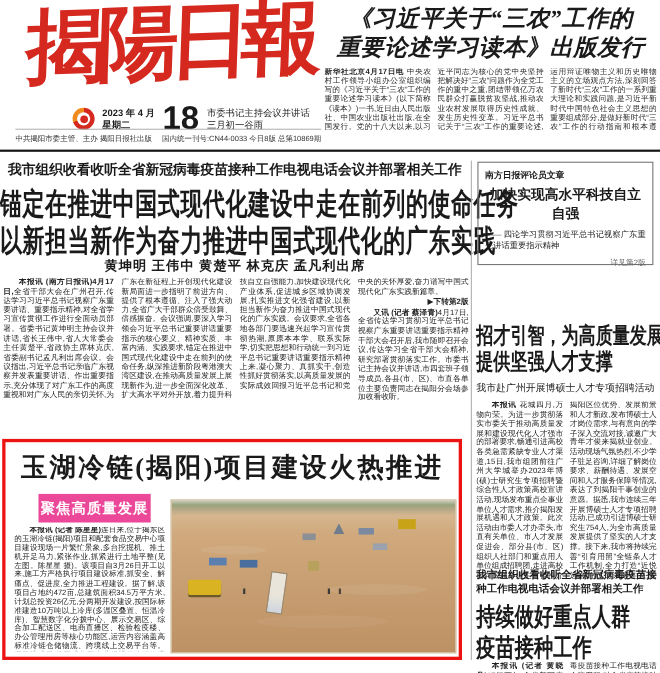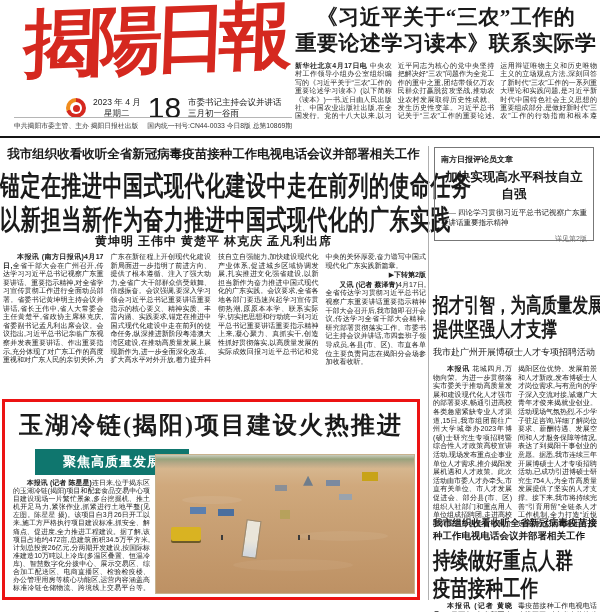--- a/index.html
+++ b/index.html
@@ -12,31 +12,31 @@
          font-family:"DejaVu Serif",serif;font-weight:900;font-size:74px;
          color:#d5281f;letter-spacing:-9px;line-height:104px;white-space:nowrap;
          transform:rotate(-2deg) skewX(-4deg);}
   .dateblock{position:absolute;left:66px;top:93px;display:flex;align-items:center;gap:7px;}
   .logo{width:20px;height:20px;border-radius:50%;position:relative;
         background:conic-gradient(#d5281f 0 70%, #f08c1e 70% 100%);}
   .logo::after{content:"";position:absolute;left:4px;top:4px;width:12px;height:12px;
         border-radius:50%;background:#fff;}
   .logo::before{content:"";position:absolute;left:7px;top:7px;width:7px;height:7px;
         border-radius:50%;background:#d5281f;z-index:1;}
-  .datecol{font-size:8.5px;font-weight:normal;line-height:11px;text-align:center;}
-  .daynum{font-size:30px;font-weight:400;line-height:30px;}
+  .datecol{font-size:8.5px;font-weight:bold;line-height:11px;text-align:left;}
+  .daynum{font-size:30px;font-weight:700;line-height:30px;}
   .lunarcol{font-size:8.5px;line-height:11px;}
   .thinrule{position:absolute;left:14px;top:117px;width:278px;height:1px;background:#b5b5b5;}
   .pubbar{position:absolute;left:14px;top:121px;width:278px;display:flex;
           justify-content:space-between;font-size:6.8px;color:#333;}
   .thickrule{position:absolute;left:0;top:136px;width:600px;height:2px;background:#151515;}
 
   
   .topright{position:absolute;left:295px;top:4px;width:302px;}
-  .tr-h{font-size:21px;font-weight:900;text-align:center;line-height:26px;letter-spacing:0.5px;}
+  .tr-h{font-size:21px;font-weight:900;text-align:center;line-height:26px;letter-spacing:0.5px;font-style:italic;}
   .tr-body{margin-top:6px;height:66px;overflow:hidden;column-count:3;column-gap:6px;
            font-size:7px;line-height:8.4px;text-align:justify;color:#2a2a2a;}
   .lead{font-weight:bold;}
 
   
   .mainhead{position:absolute;left:0;top:146px;width:427px;text-align:center;}
   .kicker{font-size:12.5px;font-weight:bold;letter-spacing:0px;}
   .bighead{font-size:20px;font-weight:900;white-space:nowrap;letter-spacing:0.5px;
            transform:scaleY(1.38);transform-origin:top center;height:30px;margin-top:4px;}
   .mainbyline{font-size:12px;font-weight:bold;margin-top:2px;letter-spacing:1px;}
@@ -74,22 +74,22 @@
   .vac-h{font-size:17.5px;font-weight:900;white-space:nowrap;
          transform:scaleY(1.3);transform-origin:top left;height:25px;margin-top:3px;}
   .vac-body{margin-top:4px;height:24px;overflow:hidden;column-count:2;column-gap:6px;
             font-size:7px;line-height:8.6px;text-align:justify;color:#222;}
   .vac-body p{margin:0;text-indent:2em;}
 
   
   .redbox{position:absolute;left:2px;top:399px;width:418px;height:201px;
           border:3px solid #ec1313;box-sizing:border-box;background:#fff;}
   .proj-h{font-size:24px;font-weight:900;text-align:center;letter-spacing:2px;margin-top:7px;}
-  .badge{position:absolute;left:30px;top:47px;background:#0f766e;color:#fff;
-         font-size:13px;font-weight:bold;padding:4px 28px;letter-spacing:1px;}
+  .badge{position:absolute;left:30px;top:47px;background:#ec4899;color:#fff;
+         font-size:13px;font-weight:bold;padding:4px 2px;letter-spacing:1px;}
   .proj-body{position:absolute;left:8px;top:77px;width:137px;height:113px;overflow:hidden;
              font-size:6.9px;line-height:8.1px;text-align:justify;color:#222;}
   .proj-body p{margin:0;text-indent:2em;}
 
   
   .photo{position:absolute;left:150px;top:52px;width:260px;height:140px;
          border:1px solid #c8b28e;overflow:hidden;
          background:
            linear-gradient(180deg,#c9cdbd 0%,#98a37c 3%,#b7a887 6%,#d6b68e 10%,
              #d0a97d 22%,#cba376 40%,#c69d71 60%,#c2976a 80%,#bd9164 100%);}
@@ -121,21 +121,21 @@
 
   <div class="thinrule" data-name="masthead-thin-rule"></div>
   <div class="pubbar" data-name="publisher-bar">
     <span data-name="publisher-text">中共揭阳市委主管、主办  揭阳日报社出版</span>
     <span data-name="issue-info">国内统一刊号:CN44-0033  今日8版  总第10869期</span>
   </div>
   <div class="thickrule" data-name="masthead-divider-rule"></div>
 
   <div class="topright" data-name="article-sannong-readbook">
     <div class="tr-h serif" data-name="article-headline-line1">《习近平关于“三农”工作的</div>
-    <div class="tr-h serif" data-name="article-headline-line2">重要论述学习读本》联系实际学</div>
+    <div class="tr-h serif" data-name="article-headline-line2">重要论述学习读本》出版发行</div>
     <div class="tr-body" data-name="article-body">
       <span class="lead" data-name="dateline-lead">新华社北京4月17日电  </span><span data-name="body-text">中央农村工作领导小组办公室组织编写的《习近平关于“三农”工作的重要论述学习读本》(以下简称《读本》)一书,近日由人民出版社、中国农业出版社出版,在全国发行。党的十八大以来,以习近平同志为核心的党中央坚持把解决好“三农”问题作为全党工作的重中之重,团结带领亿万农民群众打赢脱贫攻坚战,推动农业农村发展取得历史性成就、发生历史性变革。习近平总书记关于“三农”工作的重要论述,运用辩证唯物主义和历史唯物主义的立场观点方法,深刻回答了新时代“三农”工作的一系列重大理论和实践问题,是习近平新时代中国特色社会主义思想的重要组成部分,是做好新时代“三农”工作的行动指南和根本遵循。《读本》共分16个专题,从“三农”工作的历史方位和战略定位、发展目标和重点任务、制度保障和政策体系等方面,对习近平总书记关于“三农”工作的重要论述的核心要义、精神实质、丰富内涵、实践要求作了阐释。《读本》的出版,有利于广大干部群众全面、深入、系统学习习近平总书记关于“三农”工作的重要论述,凝聚全党全社会力量,全面推进乡村振兴,加快农业农村现代化步伐,为加快建设农业强国而努力奋斗。</span>
     </div>
   </div>
 
   <div class="mainhead" data-name="lead-story-head">
     <div class="kicker serif" data-name="lead-story-kicker">我市组织收看收听全省新冠病毒疫苗接种工作电视电话会议并部署相关工作</div>
     <div class="bighead serif" data-name="lead-story-headline-line1">锚定在推进中国式现代化建设中走在前列的使命任务</div>
     <div class="bighead serif" data-name="lead-story-headline-line2">以新担当新作为奋力推进中国式现代化的广东实践</div>
     <div class="mainbyline serif" data-name="lead-story-byline">黄坤明 王伟中 黄楚平 林克庆 孟凡利出席</div>

